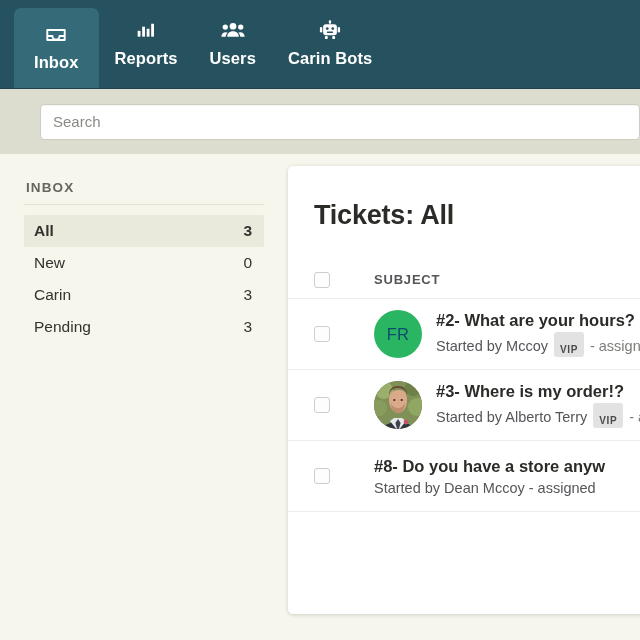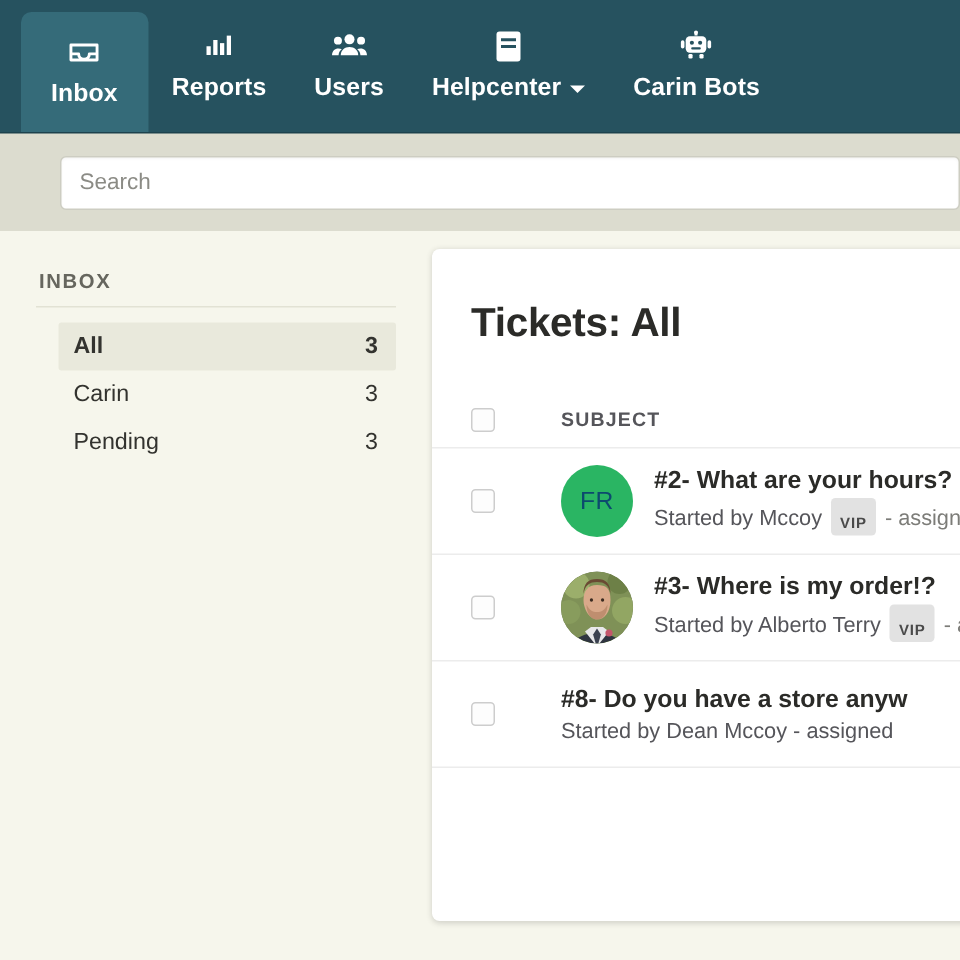--- a/index.html
+++ b/index.html
@@ -113,21 +113,20 @@
   .side-list { list-style: none; }
   .side-row {
     display: flex;
     justify-content: space-between;
     align-items: center;
     padding: 7px 12px 7px 10px;
     font-size: 15.5px;
     color: #33332f;
     cursor: pointer;
     border-radius: 2px;
-    margin-left: 15px;
   }
   .side-row.active {
     background: #e9e9dc;
     font-weight: 700;
   }
   .side-row .count { color: #33332f; }
   .side-row.active .count { font-weight: 700; }
   .side-gap { height: 36px; }
 
   
@@ -256,33 +255,20 @@
         <circle cx="5" cy="6.6" r="3.1" fill="#fff"></circle>
         <circle cx="23" cy="6.6" r="3.1" fill="#fff"></circle>
         <path d="M7.2 18c0-3.9 3-6.4 6.8-6.4S20.8 14.1 20.8 18z" fill="#fff"></path>
         <path d="M0.4 18c0-3.3 2.2-5.3 5-5.3 1 0 1.9.2 2.6.6C6.4 14.4 5.6 16 5.5 18z" fill="#fff"></path>
         <path d="M27.6 18c0-3.3-2.2-5.3-5-5.3-1 0-1.9.2-2.6.6 1.6 1.1 2.4 2.7 2.5 4.7z" fill="#fff"></path>
       </svg>
     </span>
     <span class="nav-label">Users</span>
   </div>
 
-  <div class="nav-item">
-    <span class="nav-icon">
-      <svg width="18" height="22" viewBox="0 0 18 22">
-        <rect x="1" y="1" width="16" height="20" rx="2" fill="#fff"></rect>
-        <rect x="4" y="5.5" width="10" height="2" fill="#26525f"></rect>
-        <rect x="4" y="10" width="10" height="2" fill="#26525f"></rect>
-      </svg>
-    </span>
-    <span class="nav-label">
-      <span>Helpcenter</span>
-      <span class="caret"></span>
-    </span>
-  </div>
 
   <div class="nav-item">
     <span class="nav-icon">
       <svg width="22" height="22" viewBox="0 0 24 24">
         <rect x="10.9" y="1" width="2.2" height="3" fill="#fff"></rect>
         <circle cx="12" cy="1.8" r="1.4" fill="#fff"></circle>
         <rect x="4.5" y="4.5" width="15" height="12" rx="3" fill="#fff"></rect>
         <circle cx="9" cy="9.3" r="1.5" fill="#26525f"></circle>
         <circle cx="15" cy="9.3" r="1.5" fill="#26525f"></circle>
         <rect x="8.5" y="12.6" width="7" height="1.6" rx=".8" fill="#26525f"></rect>
@@ -304,20 +290,24 @@
 <div class="page-body">
 
   <div class="sidebar">
 
     <div>
       <div class="side-section-title">INBOX</div>
       <ul class="side-list">
         <li class="side-row active">
           <span>All</span>
           <span class="count">3</span>
+        </li>
+        <li class="side-row">
+          <span>New</span>
+          <span class="count">0</span>
         </li>
         <li class="side-row">
           <span>Carin</span>
           <span class="count">3</span>
         </li>
         <li class="side-row">
           <span>Pending</span>
           <span class="count">3</span>
         </li>
       </ul>

